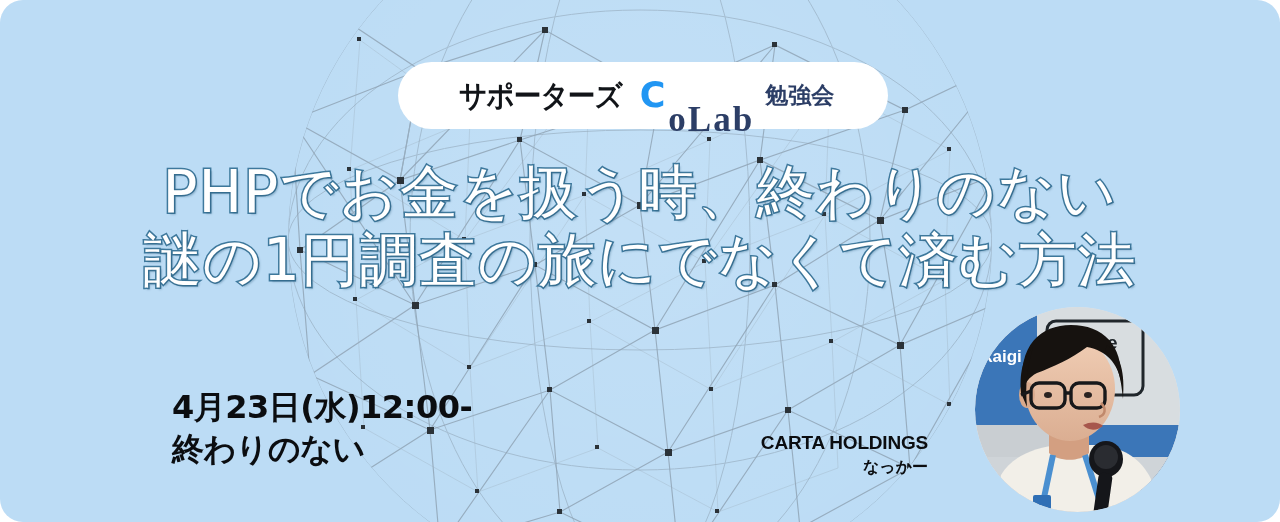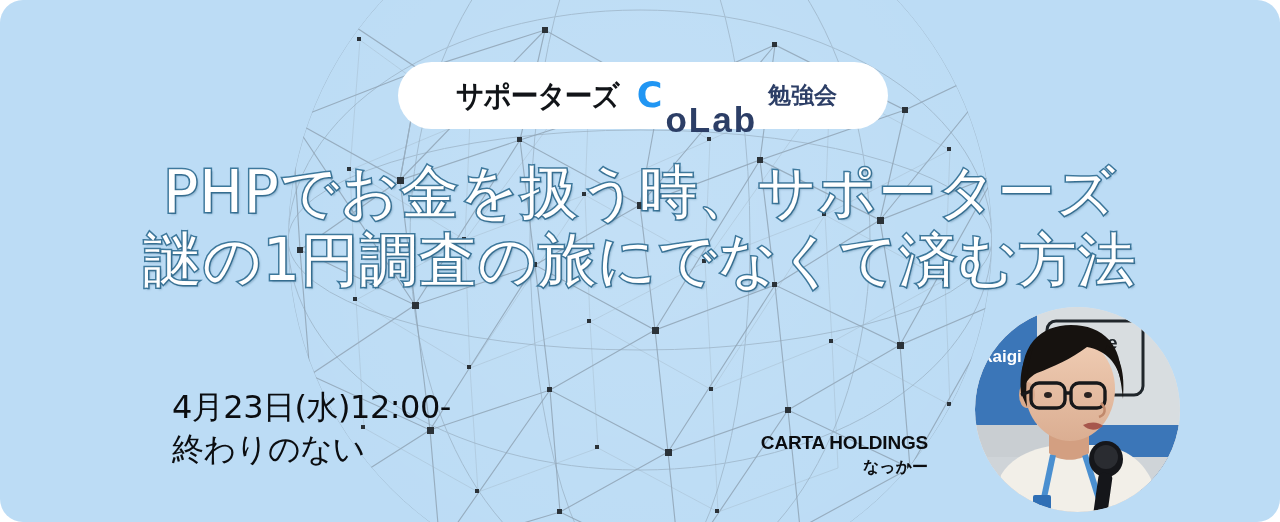--- a/index.html
+++ b/index.html
@@ -62,21 +62,21 @@
     line-height: 1;
   }
   .logo-colab-c {
     font-family: "DejaVu Sans", sans-serif;
     font-weight: bold;
     font-size: 35px;
     color: #2196f3;
     line-height: 1;
   }
   .logo-colab-rest {
-    font-family: Liberation Sans, sans-serif;
+    font-family: Liberation Serif, serif;
     font-weight: bold;
     font-size: 35px;
     color: #2c3e66;
     letter-spacing: 2px;
     line-height: 1;
     margin-top: 48px;
   }
   .logo-benkyokai {
     font-family: "DejaVu Sans", sans-serif;
     font-weight: bold;
@@ -112,21 +112,21 @@
   }
 
   
   #event-info {
     position: absolute;
     left: 172px;
     top: 386px;
   }
   .event-line {
     font-family: "DejaVu Sans", sans-serif;
-    font-weight: normal;
+    font-weight: bold;
     font-size: 32px;
     line-height: 42px;
     color: #0b0d10;
     white-space: nowrap;
     letter-spacing: -0.5px;
   }
 
   
   #speaker-block {
     position: absolute;
@@ -292,21 +292,21 @@
   <div id="logo-pill">
     <span class="logo-supporterz">サポーターズ</span>
     <span class="logo-colab">
       <span class="logo-colab-c">C</span>
       <span class="logo-colab-rest">oLab</span>
     </span>
     <span class="logo-benkyokai">勉強会</span>
   </div>
 
   <div id="title-block">
-    <div class="title-line">PHPでお金を扱う時、サポーターズ</div>
+    <div class="title-line">PHPでお金を扱う時、終わりのない</div>
     <div class="title-line">謎の1円調査の旅にでなくて済む方法</div>
   </div>
 
   <div id="event-info">
     <div class="event-line">4月23日(水)12:00-</div>
     <div class="event-line">終わりのない</div>
   </div>
 
   <div id="speaker-block">
     <div class="speaker-org">CARTA HOLDINGS</div>

